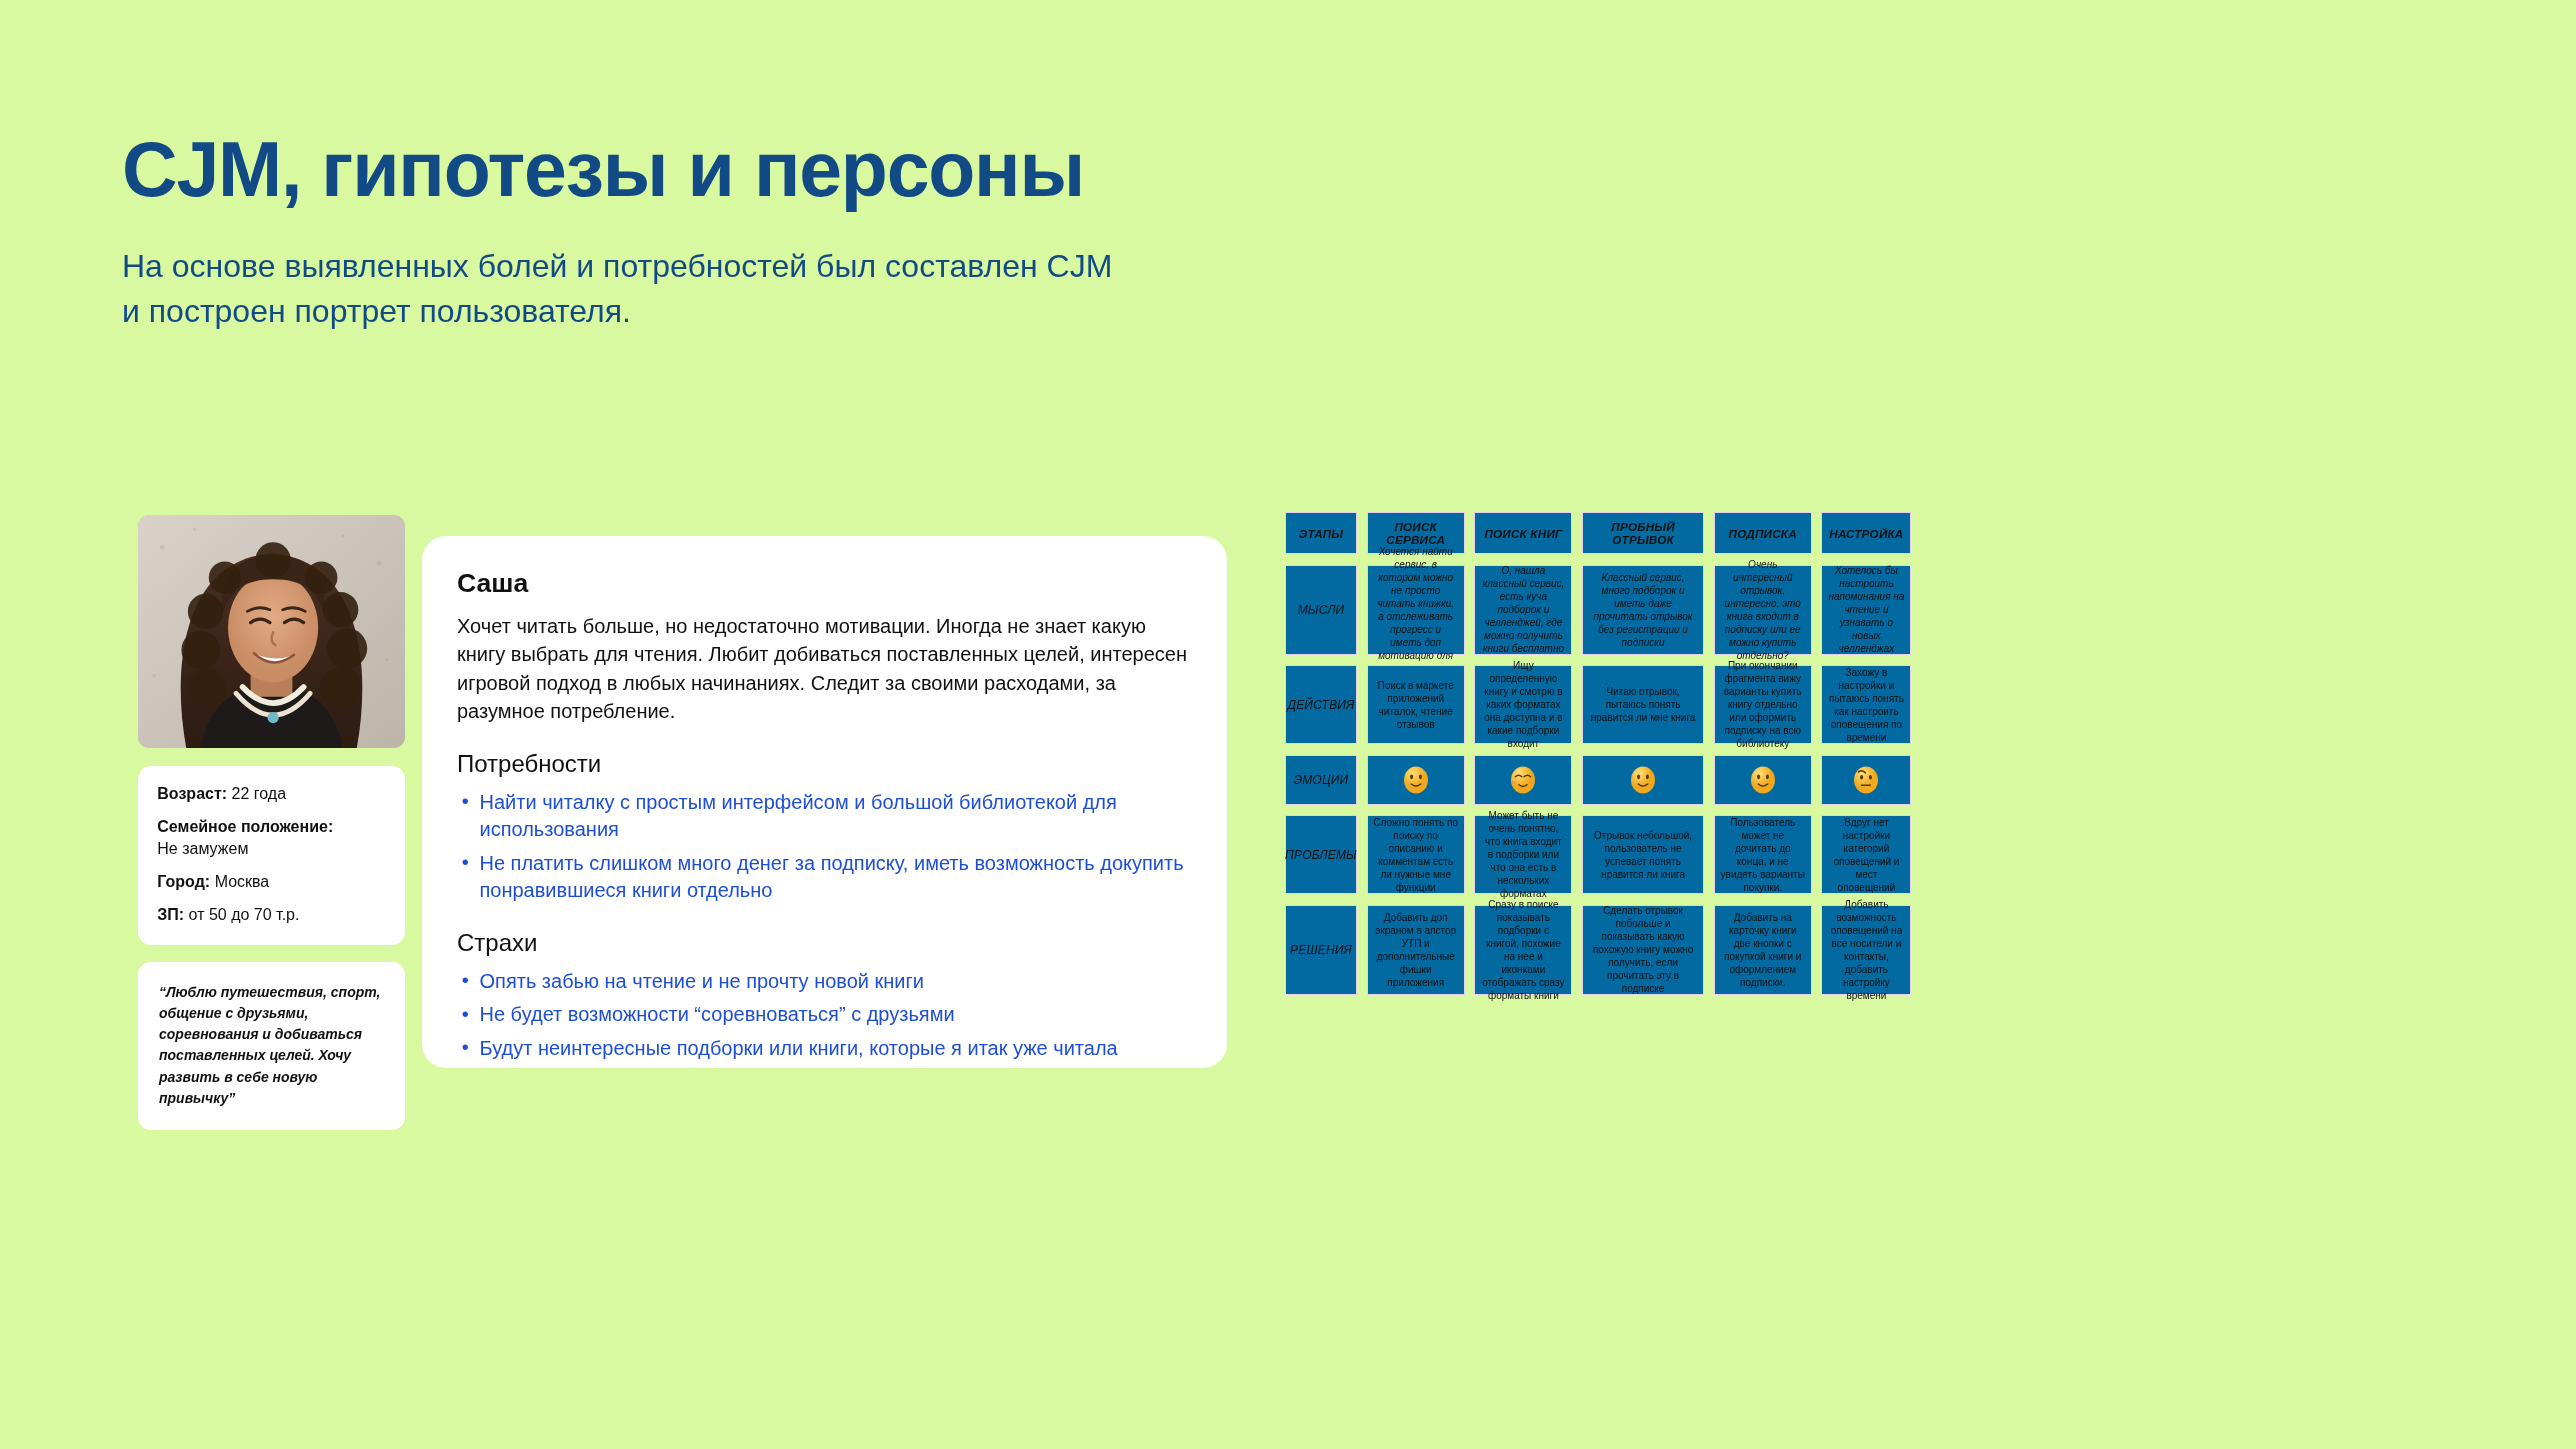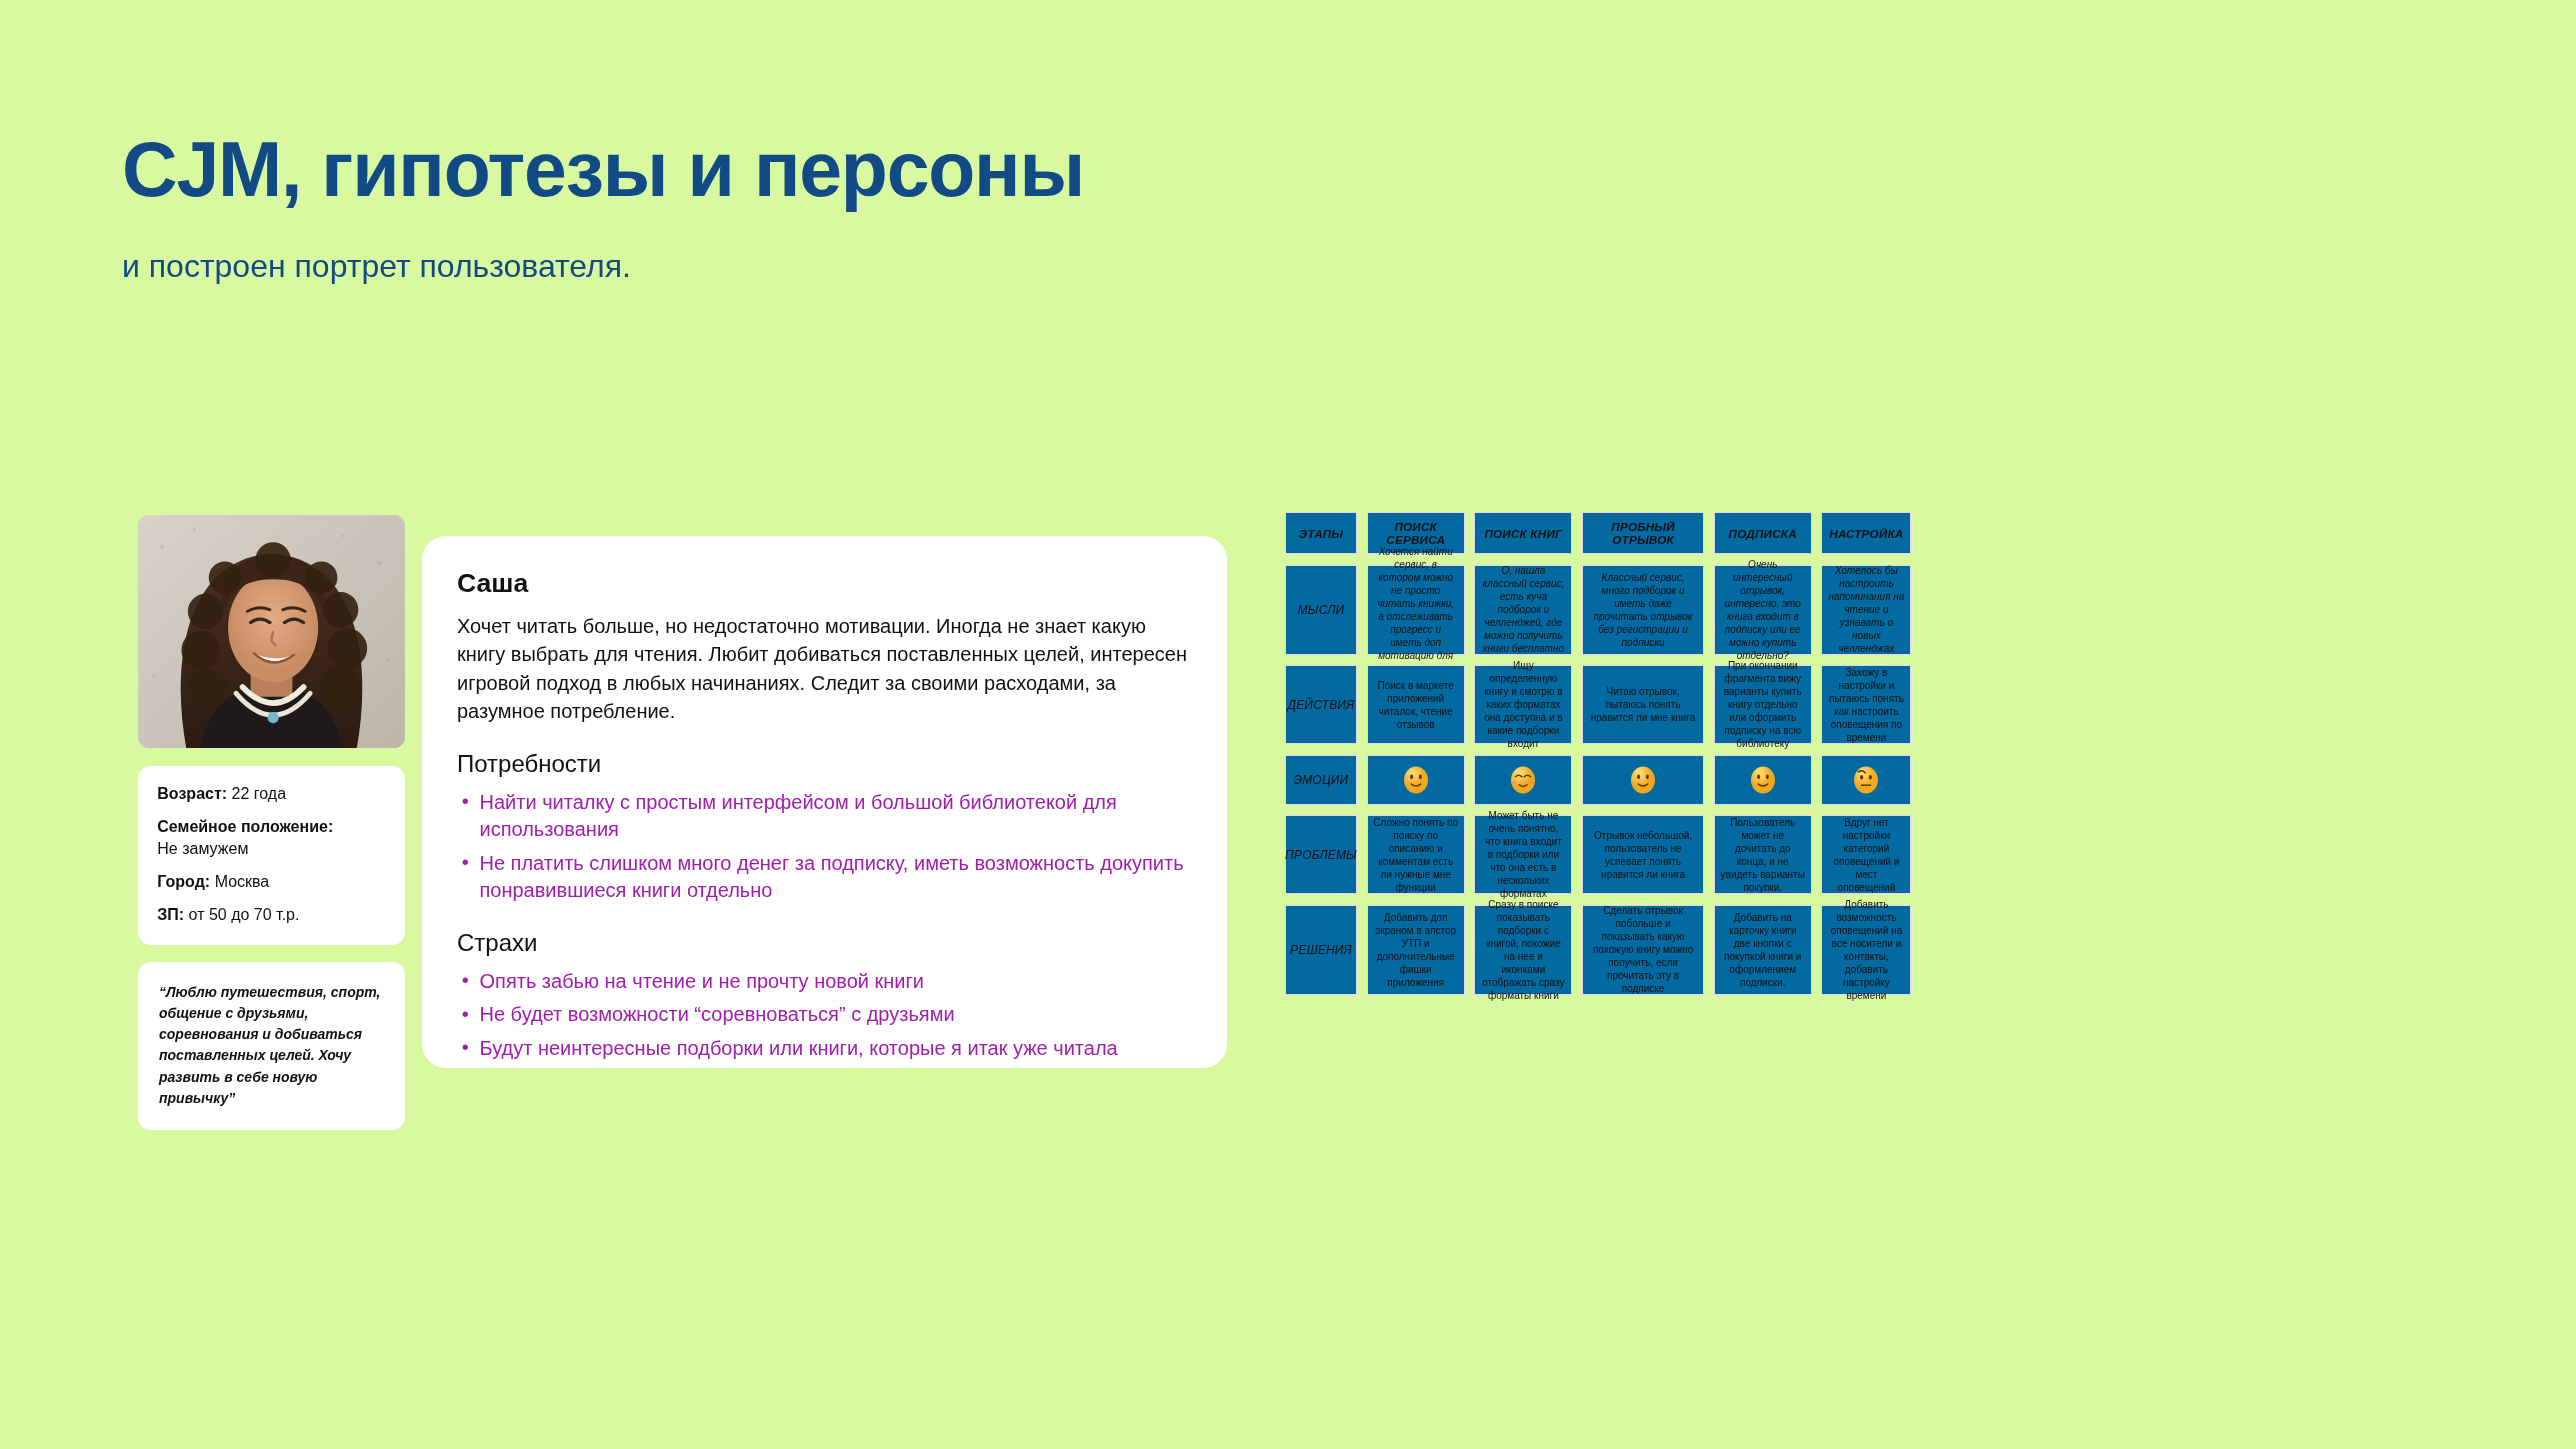--- a/index.html
+++ b/index.html
@@ -57,21 +57,21 @@
     background: #ffffff; border-radius: 24px;
     padding: 32px 35px 0 35px;
     margin-top: 21px;
   }
   .pc-name { font-size: 26.6px; font-weight: 700; color: #111; margin-bottom: 13px; }
   .pc-desc { font-size: 20px; color: #111; line-height: 1.42; }
   .pc-h { font-size: 24px; font-weight: 400; color: #111; margin-top: 24px; margin-bottom: 11.3px; }
   .pc-list { list-style: none; }
   .pc-list li {
     position: relative; padding-left: 22.5px; margin-bottom: 5.6px;
-    font-size: 20px; color: #a21caf; line-height: 1.38;
+    font-size: 20px; color: #1d4ed8; line-height: 1.38;
   }
   .pc-list li::before {
     content: "•"; position: absolute; left: 4.8px; top: -0.8px; font-size: 20px;
   }
 
   
   .cjm {
     position: absolute; left: 1285px; top: 512px;
     width: 1175px;
     display: grid;
@@ -105,20 +105,21 @@
   .emoji-face { width: 32px; height: 32px; display: block; }
 </style>
 </head>
 <body>
 
 <div class="page">
 
   <div class="header">
     <div class="title">CJM, гипотезы и персоны</div>
     <div class="subtitle">
+      <span class="ln">На основе выявленных болей и потребностей был составлен CJM</span>
       <span class="ln">и построен портрет пользователя.</span>
     </div>
   </div>
 
   <div class="persona-col">
 
     <div class="photo">
       <svg viewBox="0 0 332 290" preserveAspectRatio="xMidYMid slice">
         <defs>
           <linearGradient id="wall" x1="0" y1="0" x2="1" y2="1">

